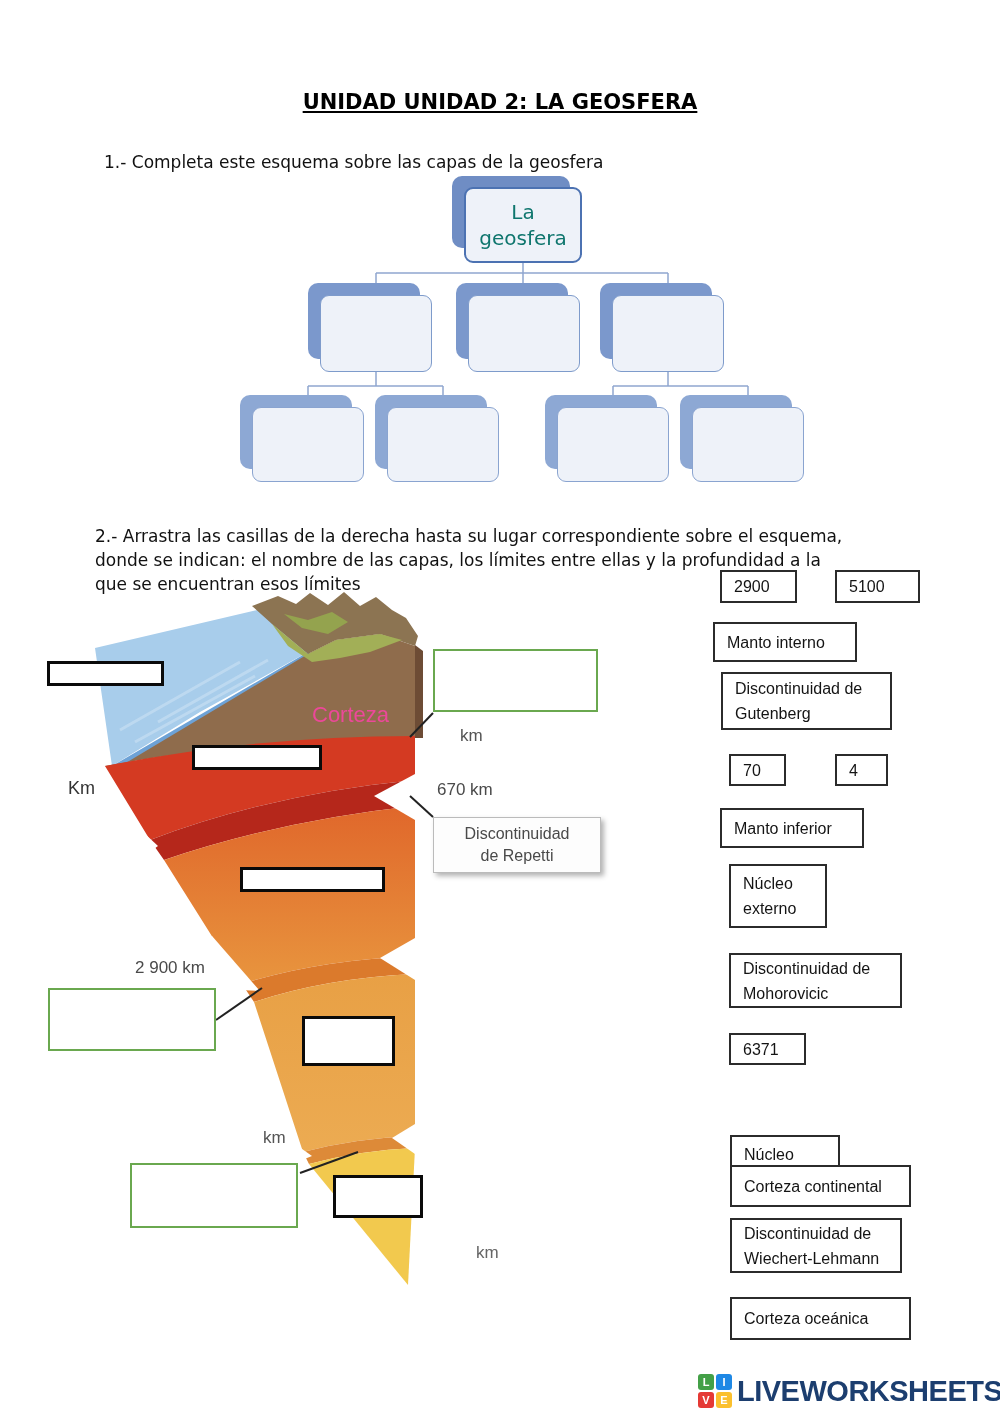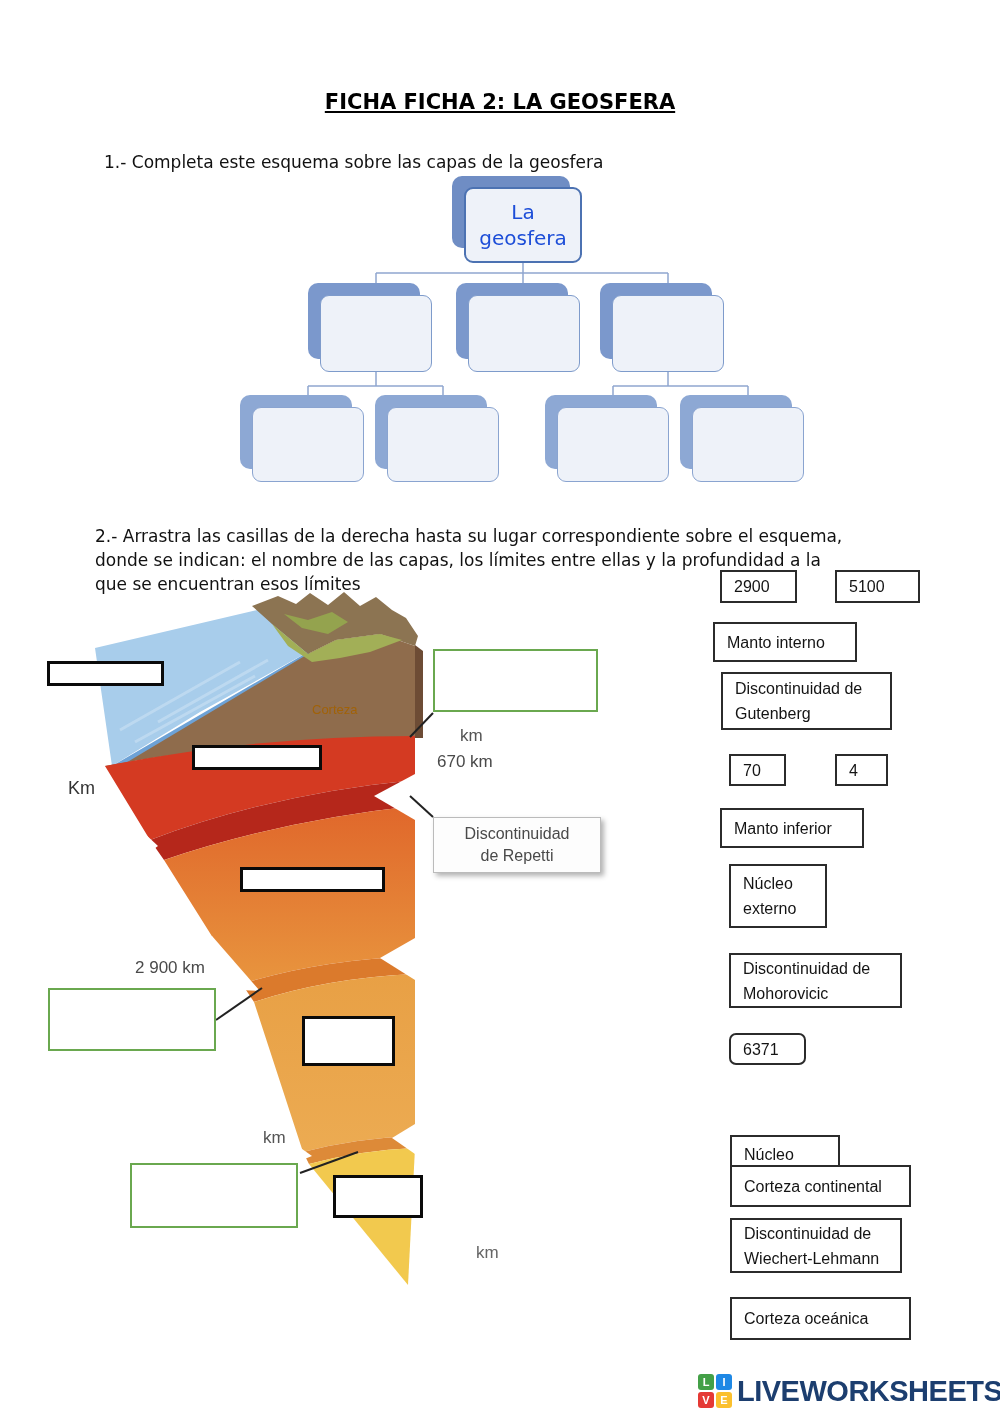--- a/index.html
+++ b/index.html
@@ -7,21 +7,21 @@
   .abs { position:absolute; }
 
   
   #title { top:90px; left:0; width:1000px; text-align:center; font-size:21px; font-weight:bold; text-decoration:underline; color:#000; }
   .task-text { color:#111; font-size:17px; line-height:24px; }
   #task1 { top:150px; left:104px; width:800px; }
   #task2 { top:504px; left:95px; width:748px;margin-top:20px; }
 
   
   .org-shadow { border-radius:10px; }
-  .org-box { background:#eef2f9; border-radius:9px; display:flex; align-items:center; justify-content:center; text-align:center; color:#1d4ed8; }
+  .org-box { background:#eef2f9; border-radius:9px; display:flex; align-items:center; justify-content:center; text-align:center; color:#0f766e; }
   .lvl1-shadow { background:#6f8dc4; }
   .lvl2-shadow { background:#7b98cc; }
   .lvl3-shadow { background:#8da8d4; }
   .lvl1 { border:2px solid #4c72b2; font-size:20px; line-height:26px; }
   .lvl2 { border:1.5px solid #7e9bcb; }
   .lvl3 { border:1.5px solid #8aa4d0; }
 
   
   .diag-label { font-family:"Liberation Sans",sans-serif; color:#4a4a4a; }
 
@@ -41,21 +41,21 @@
   
   #logo { top:1374px; left:698px; display:flex; align-items:center; }
   #logo-grid { width:34px; height:34px; display:grid; grid-template-columns:16px 16px; grid-template-rows:16px 16px; gap:2px; }
   .logo-tile { border-radius:3px; color:#fff; font-family:"Liberation Sans",sans-serif; font-size:11px; font-weight:bold;
      display:flex; align-items:center; justify-content:center; }
   #logo-text { font-family:"Liberation Sans",sans-serif; font-weight:800; font-size:29px; letter-spacing:-0.5px; color:#1c3e6f; margin-left:5px; }
 </style>
 </head>
 <body>
 
-<div id="title" class="abs">FICHA FICHA 2: LA GEOSFERA</div>
+<div id="title" class="abs">UNIDAD UNIDAD 2: LA GEOSFERA</div>
 <div id="task1" class="abs task-text">1.- Completa este esquema sobre las capas de la geosfera</div>
 <div id="task2" class="abs task-text">2.- Arrastra las casillas de la derecha hasta su lugar correspondiente sobre el esquema, donde se indican: el nombre de las capas, los límites entre ellas y la profundidad a la que se encuentran esos límites</div>
 
 <svg class="abs" style="left:230px; top:170px;" width="580" height="240">
   <g stroke="#8fa6cf" stroke-width="1.5" fill="none">
     <polyline points="293,93 293,103"></polyline>
     <polyline points="146,103 438,103"></polyline>
     <polyline points="146,103 146,114"></polyline>
     <polyline points="293,103 293,116"></polyline>
     <polyline points="438,103 438,114"></polyline>
@@ -136,24 +136,24 @@
   </g>
 
   <g stroke="#222222" stroke-width="2" fill="none">
     <path d="M 393,123 L 370,147"></path>
     <path d="M 393,227 L 370,206"></path>
     <path d="M 176,430 L 222,398"></path>
     <path d="M 260,583 L 318,562"></path>
   </g>
 </svg>
 
-<div class="abs diag-label" style="left:312px; top:702px; font-size:13px; color:#a16207;">Corteza</div>
+<div class="abs diag-label" style="left:312px; top:702px; font-size:22px; color:#ec4899;">Corteza</div>
 <div class="abs diag-label" style="left:68px; top:778px; font-size:18px; color:#333;">Km</div>
 <div class="abs diag-label" style="left:460px; top:726px; font-size:17px; color:#555;">km</div>
-<div class="abs diag-label" style="left:437px; top:752px; font-size:17px;">670 km</div>
+<div class="abs diag-label" style="left:437px; top:780px; font-size:17px;">670 km</div>
 <div class="abs diag-label" style="left:135px; top:958px; font-size:17px;">2 900 km</div>
 <div class="abs diag-label" style="left:263px; top:1128px; font-size:17px; color:#555;">km</div>
 <div class="abs diag-label" style="left:476px; top:1243px; font-size:17px; color:#666;">km</div>
 
 <div id="repetti-callout" class="abs" style="left:433px; top:817px; width:168px; height:56px;">Discontinuidad de Repetti</div>
 
 <div class="abs slot-black" style="left:47px;  top:661px;  width:117px; height:25px;"></div>
 <div class="abs slot-black" style="left:192px; top:745px;  width:130px; height:25px;"></div>
 <div class="abs slot-black" style="left:240px; top:867px;  width:145px; height:25px;"></div>
 <div class="abs slot-black" style="left:302px; top:1016px; width:93px;  height:50px;"></div>
@@ -164,21 +164,21 @@
 
 <div class="drag-box abs" style="left:720px; top:570px;  width:77px;  height:33px;">2900</div>
 <div class="drag-box abs" style="left:835px; top:570px;  width:85px;  height:33px;">5100</div>
 <div class="drag-box abs" style="left:713px; top:622px;  width:144px; height:40px;">Manto interno</div>
 <div class="drag-box abs" style="left:721px; top:672px;  width:171px; height:58px;">Discontinuidad de Gutenberg</div>
 <div class="drag-box abs" style="left:729px; top:754px;  width:57px;  height:32px;">70</div>
 <div class="drag-box abs" style="left:835px; top:754px;  width:53px;  height:32px;">4</div>
 <div class="drag-box abs" style="left:720px; top:808px;  width:144px; height:40px;">Manto inferior</div>
 <div class="drag-box abs" style="left:729px; top:864px;  width:98px;  height:64px;">Núcleo externo</div>
 <div class="drag-box abs" style="left:729px; top:953px;  width:173px; height:55px;">Discontinuidad de Mohorovicic</div>
-<div class="drag-box abs" style="left:729px; top:1033px; width:77px;  height:32px;border-radius:7px;">6371</div>
+<div class="drag-box abs" style="left:729px; top:1033px; width:77px;  height:32px;">6371</div>
 <div class="drag-box abs" style="left:730px; top:1135px; width:110px;  height:64px;">Núcleo interno</div>
 <div class="drag-box abs" style="left:730px; top:1165px; width:181px; height:42px;">Corteza continental</div>
 <div class="drag-box abs" style="left:730px; top:1218px; width:172px; height:55px;padding-left:12px;">Discontinuidad de Wiechert-Lehmann</div>
 <div class="drag-box abs" style="left:730px; top:1297px; width:181px; height:43px;">Corteza oceánica</div>
 
 <div id="logo" class="abs">
   <div id="logo-grid">
     <div class="logo-tile" style="background: rgb(67, 160, 71);">L</div>
     <div class="logo-tile" style="background: rgb(30, 136, 229);">I</div>
     <div class="logo-tile" style="background: rgb(229, 57, 53);">V</div>

